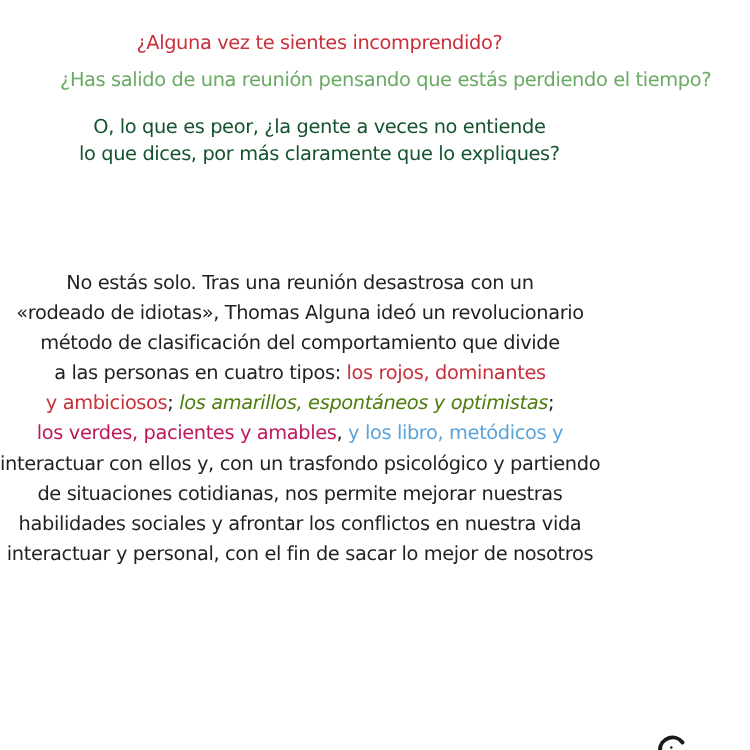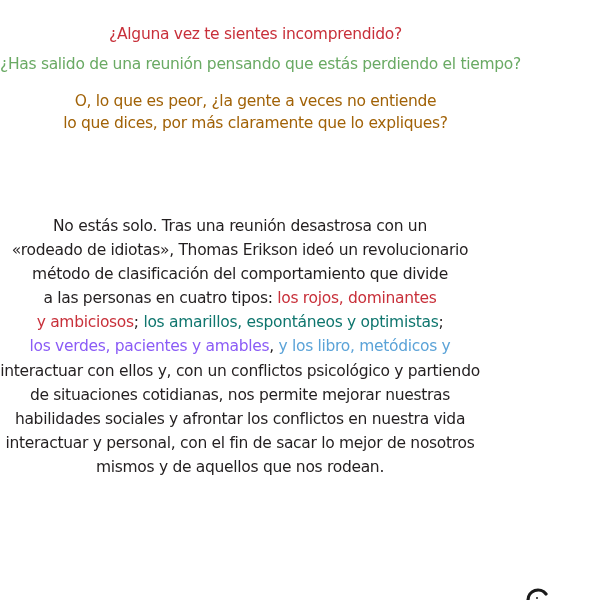--- a/index.html
+++ b/index.html
@@ -23,38 +23,38 @@
     }
     .q {
       font-size: 15.5px;
       line-height: 20px;
       margin: 0 0 10px 0;
       white-space: nowrap;
       letter-spacing: -0.3px;
     }
     .q.red { color: #c8303a; }
     .q.yellow { color: #f0d823; }
-    .q.green { color: #6aaa64; }
-    .q.blue { color: #a16207; margin: 16px; }
+    .q.green { color: #6aaa64; padding-left: 48px; }
+    .q.blue { color: #14532d; margin: 16px; }
     .q.blue .line { display: block; line-height: 22px; }
     .body-text {
       position: absolute;
       top: 214px;
       left: 0;
       width: 480px;
       text-align: center;
       font-size: 15.5px;
       line-height: 24.1px;
       color: #231f20;
       letter-spacing: -0.3px;
     }
     .body-text .line { display: block; white-space: nowrap; }
     .c-red { color: #c8303a; text-align: right; }
-    .c-yellow { color: #0f766e; }
-    .c-green { color: #8b5cf6; }
+    .c-yellow { color: #4d7c0f; font-style: italic; }
+    .c-green { color: #be185d; }
     .c-blue { color: #5ba3d8; }
     .logo {
       position: absolute;
       left: 524px;
       top: 584px;
       width: 28px;
       height: 28px;
     }
   </style>
 </head>
@@ -64,28 +64,27 @@
   <p class="q red">¿Alguna vez te sientes incomprendido?</p>
   <p class="q green">¿Has salido de una reunión pensando que estás perdiendo el tiempo?</p>
   <p class="q blue">
     <span class="line">O, lo que es peor, ¿la gente a veces no entiende</span>
     <span class="line">lo que dices, por más claramente que lo expliques?</span>
   </p>
 </div>
 
 <div class="body-text">
   <span class="line">No estás solo. Tras una reunión desastrosa con un</span>
-  <span class="line">«rodeado de idiotas», Thomas Erikson ideó un revolucionario</span>
+  <span class="line">«rodeado de idiotas», Thomas Alguna ideó un revolucionario</span>
   <span class="line">método de clasificación del comportamiento que divide</span>
   <span class="line"><span>a las personas en cuatro tipos: </span><span class="c-red">los rojos, dominantes</span></span>
   <span class="line"><span class="c-red">y ambiciosos</span><span>; </span><span class="c-yellow">los amarillos, espontáneos y optimistas</span><span>;</span></span>
   <span class="line"><span class="c-green">los verdes, pacientes y amables</span><span>, </span><span class="c-blue">y los libro, metódicos y</span></span>
-  <span class="line">interactuar con ellos y, con un conflictos psicológico y partiendo</span>
+  <span class="line">interactuar con ellos y, con un trasfondo psicológico y partiendo</span>
   <span class="line">de situaciones cotidianas, nos permite mejorar nuestras</span>
   <span class="line">habilidades sociales y afrontar los conflictos en nuestra vida</span>
   <span class="line">interactuar y personal, con el fin de sacar lo mejor de nosotros</span>
-  <span class="line">mismos y de aquellos que nos rodean.</span>
 </div>
 
 <svg class="logo" viewBox="0 0 28 28">
   <path d="M4 16 A10 10 0 0 1 22 10" fill="none" stroke="#1a1a1a" stroke-width="3.2" stroke-linecap="round"></path>
   <circle cx="13" cy="14" r="1" fill="#1a1a1a"></circle>
 </svg>
 
 </body></html>

